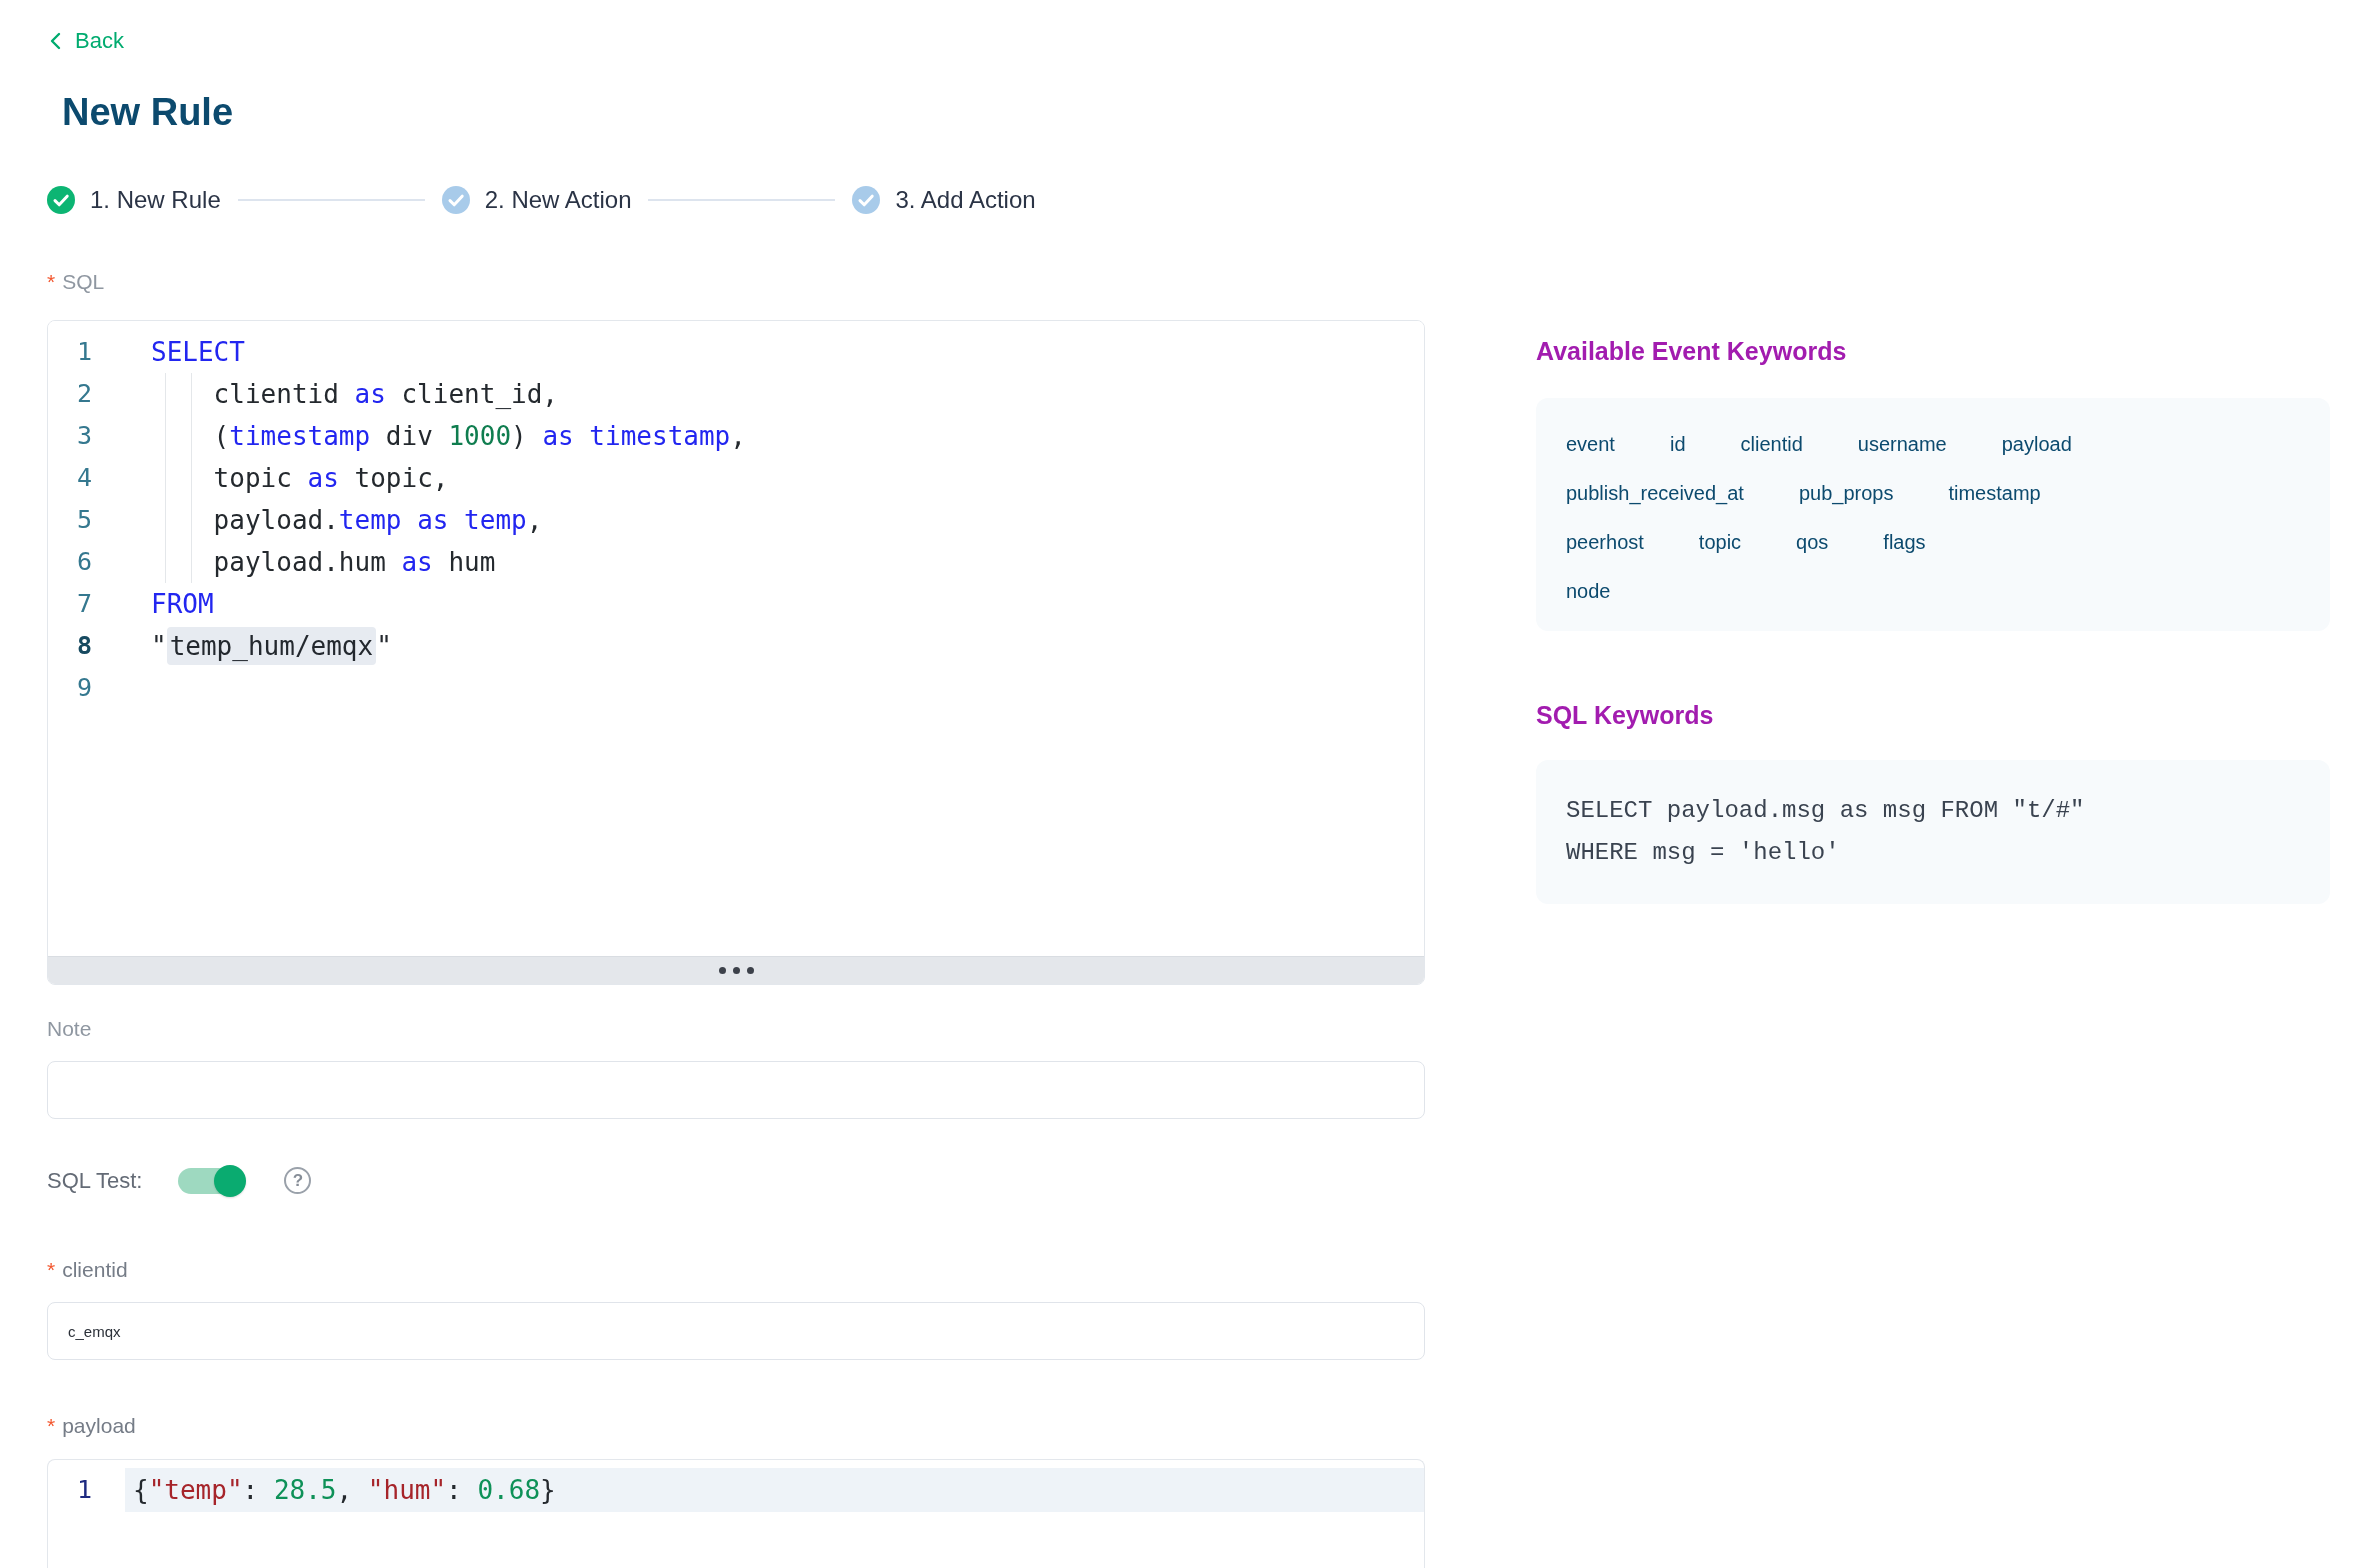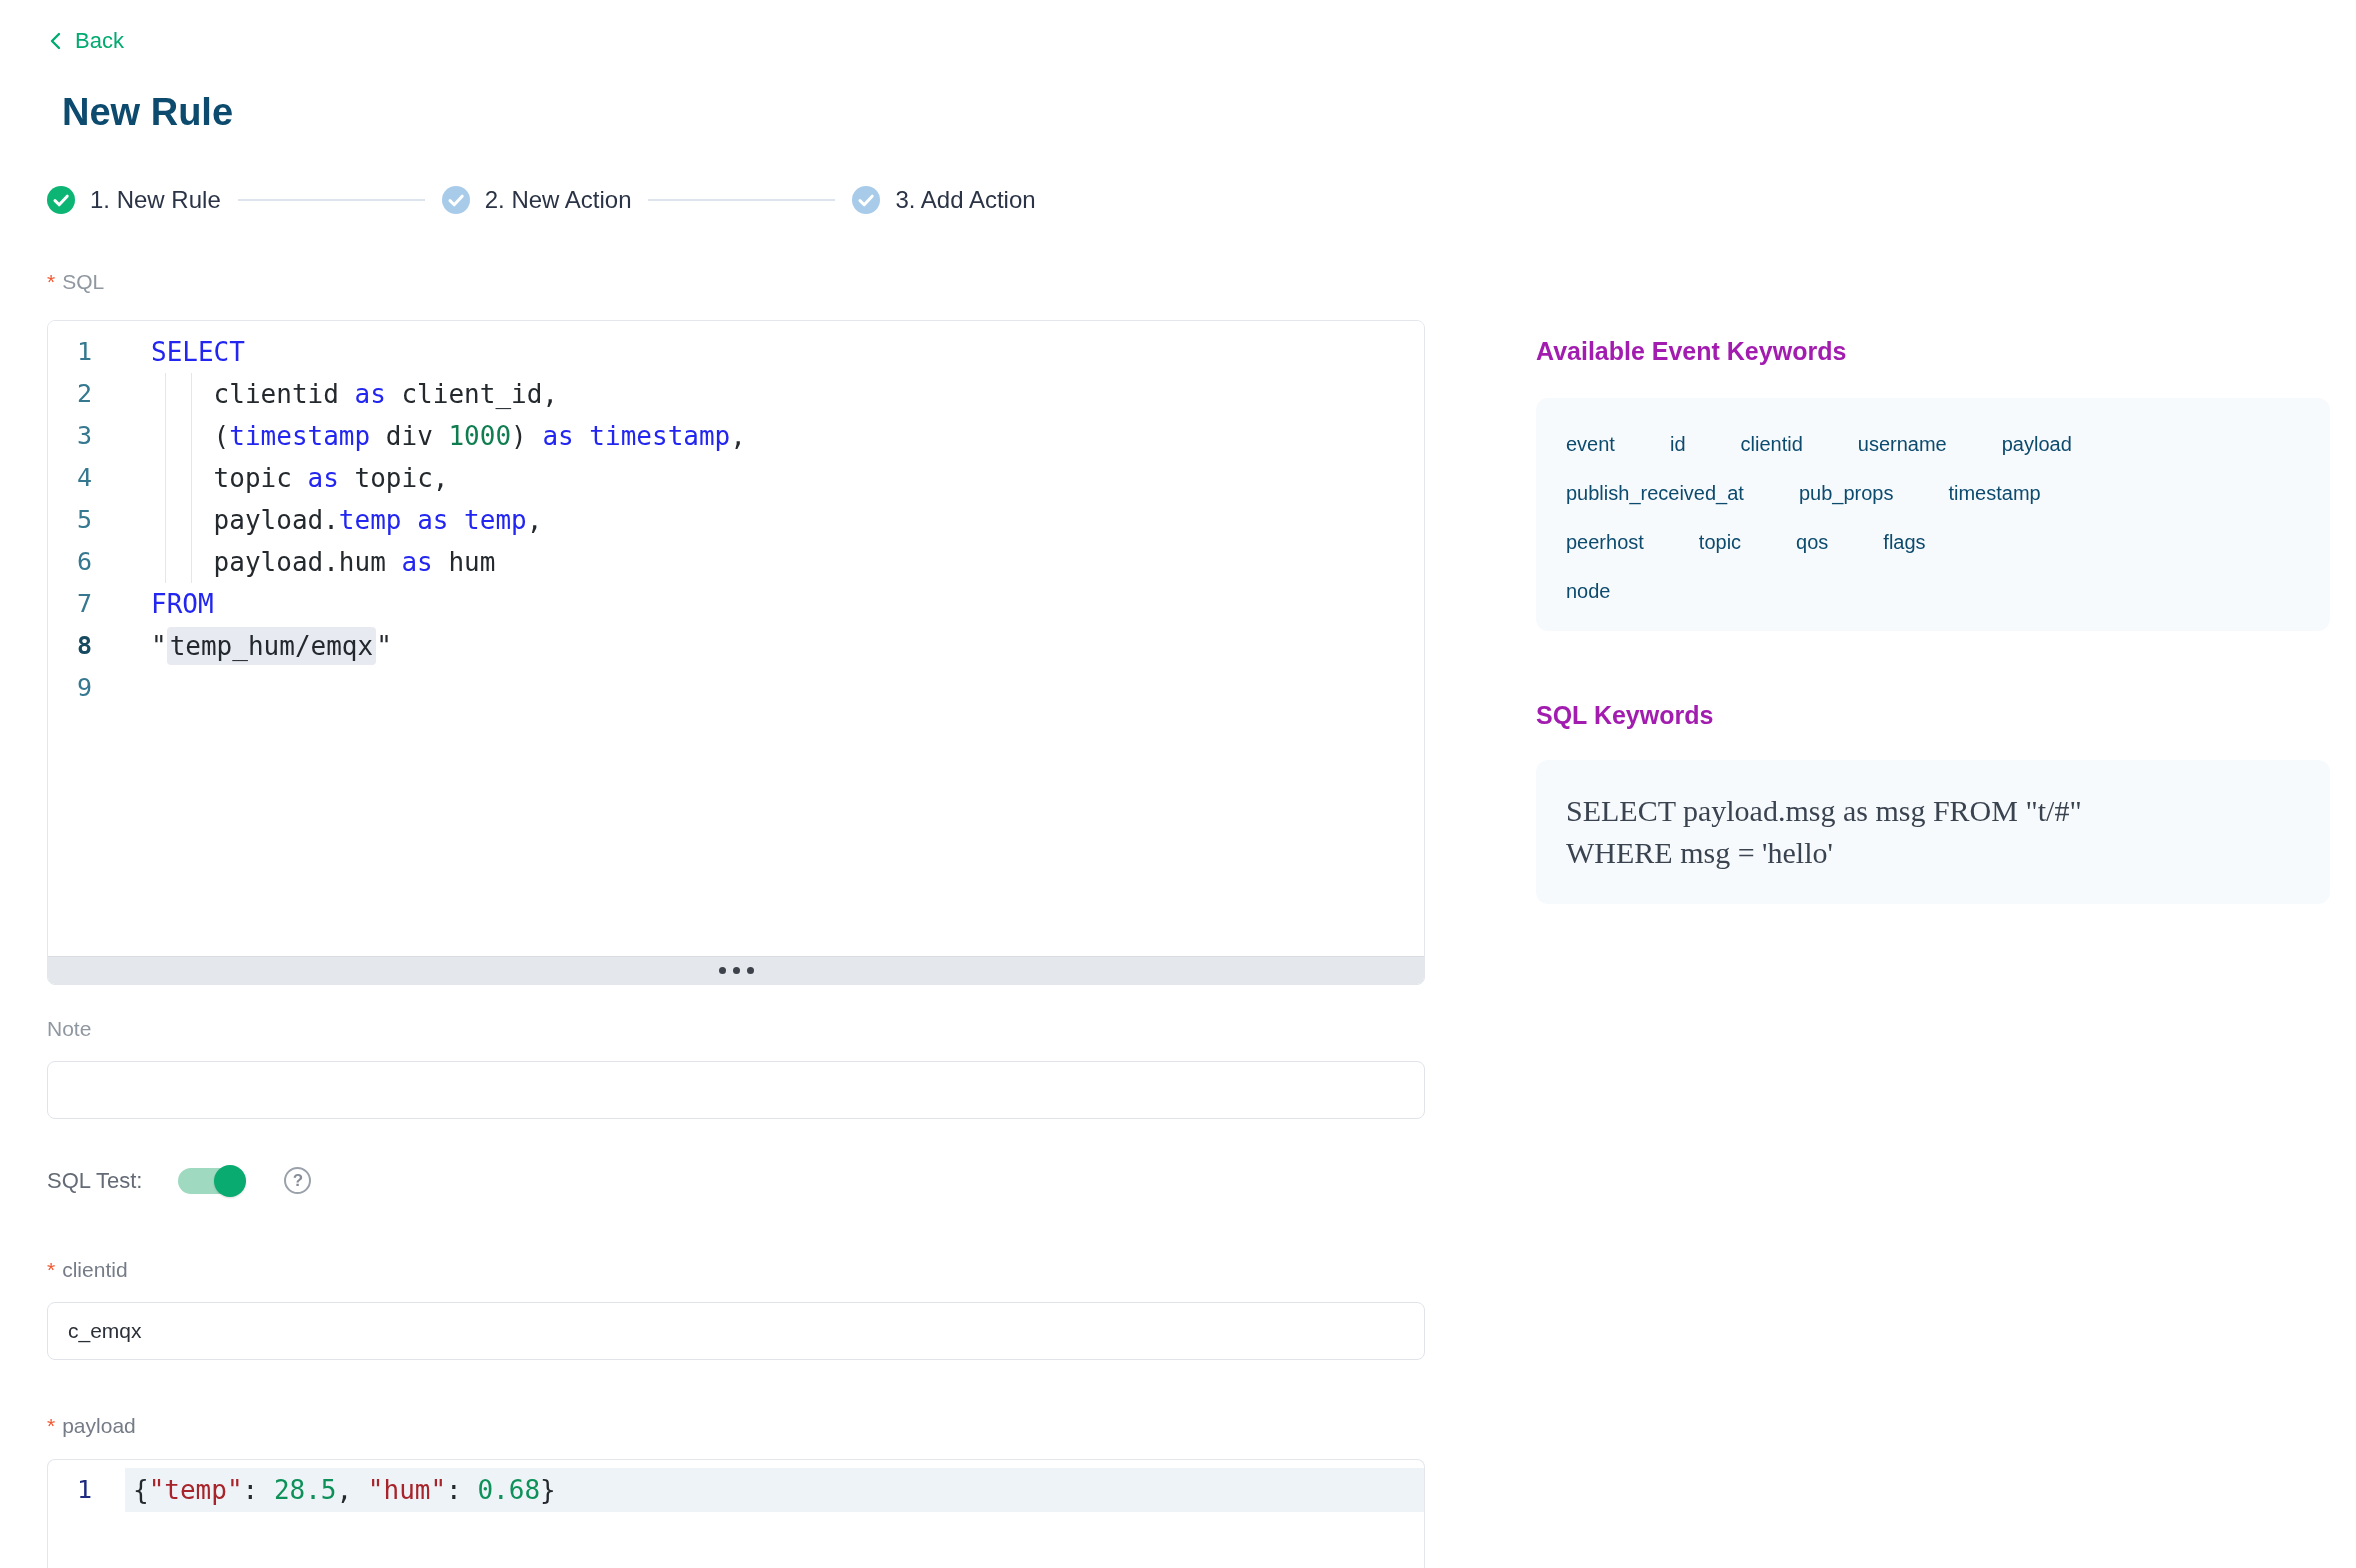--- a/index.html
+++ b/index.html
@@ -71,21 +71,21 @@
     height:28px; background:#e4e7eb; border-top:1px solid #d9dde2;
     display:flex; align-items:center; justify-content:center; gap:7px;
     cursor:row-resize;
   }
   .resize-dot { width:7px; height:7px; border-radius:50%; background:#3c414a; }
 
   
   .text-input {
     display:block; width:1378px; height:58px; margin-top:20px;
     border:1px solid #e0e4ea; border-radius:8px;
-    font-size:21px; color:#2b3038; padding:0 20px;
+    font-size:15px; color:#2b3038; padding:0 20px;
     font-family:"Liberation Sans", sans-serif;
     outline:none; background:#fff;
   }
   .note-label { margin-top:32px; }
   .clientid-label { margin-top:64px; color:#757c87; }
   .payload-label { margin-top:54px; color:#757c87; }
 
   
   .sql-test-row { margin-top:48px; display:flex; align-items:center; }
   .sql-test-label { font-size:22px; color:#646b76; }
@@ -129,22 +129,22 @@
     margin-top:32px; background:#f7fafc; border-radius:12px;
     padding:32px 30px 26px 30px;
   }
   .kw-row { display:flex; gap:55px; margin-bottom:21px; }
   .kw-row:last-child { margin-bottom:0; }
   .kw { font-size:20px; color:#0c4a6e; line-height:28px; }
   .example-title { margin-top:69px; }
   .example-box {
     margin-top:30px; background:#f7fafc; border-radius:12px;
     padding:30px 30px;
-    font-family:Liberation Serif, serif;
-    font-size:30px; color:#3a4350; line-height:42px;
+    font-family:Liberation Mono, monospace;
+    font-size:24px; color:#3a4350; line-height:42px;
     white-space:pre;
   }
 </style>
 </head>
 <body>
 
 <a class="back-link">
   <svg width="18" height="20" viewBox="0 0 18 20" fill="none">
     <polyline points="12,3 5,10 12,17" stroke="#00ab6f" stroke-width="2.4" fill="none" stroke-linecap="round" stroke-linejoin="round"></polyline>
   </svg>

